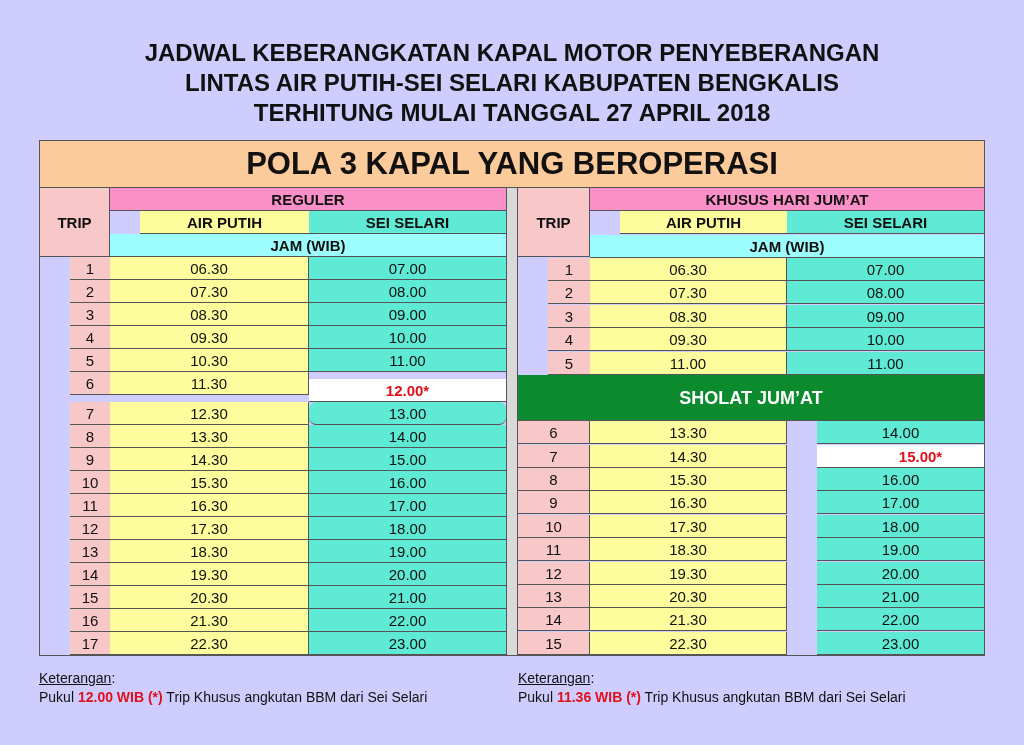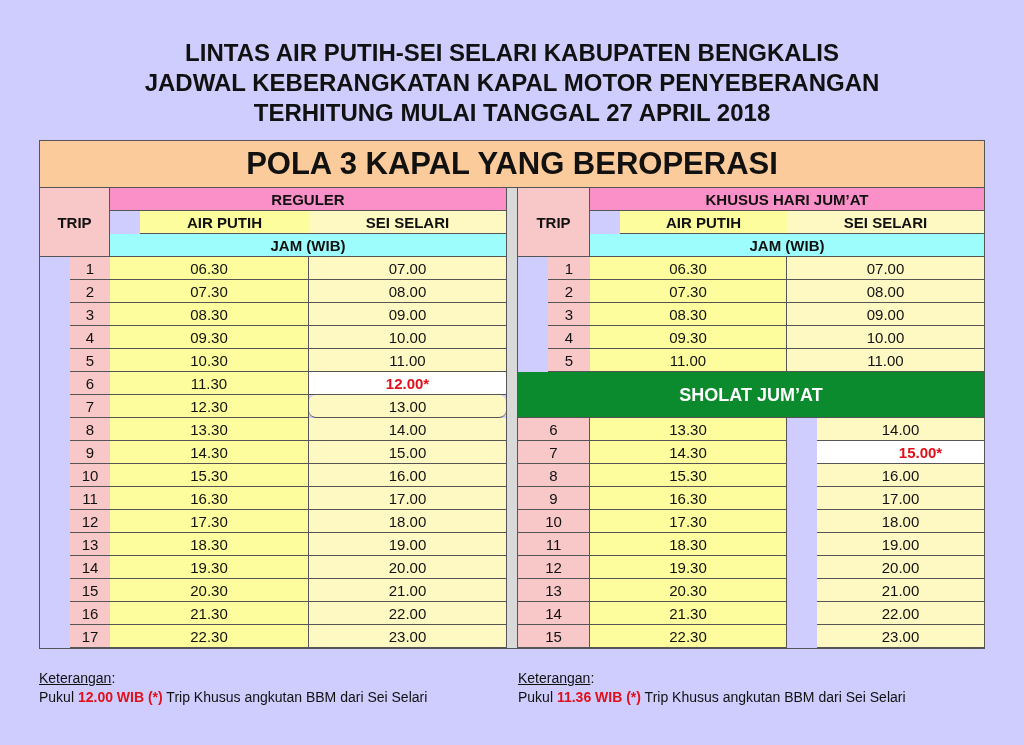--- a/index.html
+++ b/index.html
@@ -8,36 +8,36 @@
   .grid{position:absolute;left:39px;top:140px;width:946px;border:1px solid #555;box-sizing:border-box;}
   .banner{height:46px;background:#fbcb9b;border-bottom:1px solid #555;text-align:center;font-weight:bold;font-size:31px;line-height:46px;color:#111;}
   .wrap{display:flex;}
   .side{display:grid;grid-template-columns:70px 199px 197px;}
   .side.right{grid-template-columns:72px 197px 197px;}
   .sep{width:13px;background:#d9d9d9;border-left:1px solid #555;border-right:1px solid #555;}
   .c{height:23px;line-height:23px;text-align:center;font-size:15px;color:#111;border-right:1px solid #555;border-bottom:1px solid #555;box-sizing:border-box;}
   .c:nth-child(3n){border-right:none;margin-left:30px;}
   .trip{background:#f8c8c8;text-align:center;}
   .ap{background:#fdfd9d;}
-  .ss{background:#fef9c3;}
+  .ss{background:#5eead4;}
   .hd{font-weight:bold;}
   .pink{background:#fb8fc7;}
   .cyan{background:#9dfdfd;}
   .white{background:#fff;color:#e0101a;font-weight:bold;}
   .sholat{grid-column:1 / span 3;height:46px;line-height:46px;background:#0b8a2e;color:#fff;font-weight:bold;font-size:18px;text-align:center;border-bottom:1px solid #555;box-sizing:border-box;}
   .note{position:absolute;top:669px;font-size:14px;line-height:19px;color:#111;}
   .note u{text-decoration:underline;}
   .red{color:#e0101a;font-weight:bold;}
 </style>
 </head>
 <body>
 
 <div class="title">
+  <div>JADWAL KEBERANGKATAN KAPAL MOTOR PENYEBERANGAN</div>
   <div>LINTAS AIR PUTIH-SEI SELARI KABUPATEN BENGKALIS</div>
-  <div>JADWAL KEBERANGKATAN KAPAL MOTOR PENYEBERANGAN</div>
   <div>TERHITUNG MULAI TANGGAL 27 APRIL 2018</div>
 </div>
 
 <div class="grid">
   <div class="banner">POLA 3 KAPAL YANG BEROPERASI</div>
   <div class="wrap">
     <div class="side left" id="left">
         <div class="c trip hd" style="grid-row:1 / span 3;height:69px;line-height:69px;">TRIP</div>
         <div class="c pink hd" style="grid-column:2 / span 2;border-right:none;">REGULER</div>
         <div class="c ap hd">AIR PUTIH</div>
@@ -53,21 +53,21 @@
         <div class="c ap">08.30</div>
         <div class="c ss" style="border-right:none;">09.00</div>
         <div class="c trip">4</div>
         <div class="c ap">09.30</div>
         <div class="c ss" style="border-right:none;">10.00</div>
         <div class="c trip">5</div>
         <div class="c ap">10.30</div>
         <div class="c ss" style="border-right:none;">11.00</div>
         <div class="c trip">6</div>
         <div class="c ap">11.30</div>
-        <div class="c white" style="border-right:none;">12.00*</div>
+        <div class="c white" style="border-right:none;margin-top:7px;">12.00*</div>
         <div class="c trip">7</div>
         <div class="c ap">12.30</div>
         <div class="c ss" style="border-right:none;border-radius:7px;">13.00</div>
         <div class="c trip">8</div>
         <div class="c ap">13.30</div>
         <div class="c ss" style="border-right:none;">14.00</div>
         <div class="c trip">9</div>
         <div class="c ap">14.30</div>
         <div class="c ss" style="border-right:none;">15.00</div>
         <div class="c trip">10</div>

